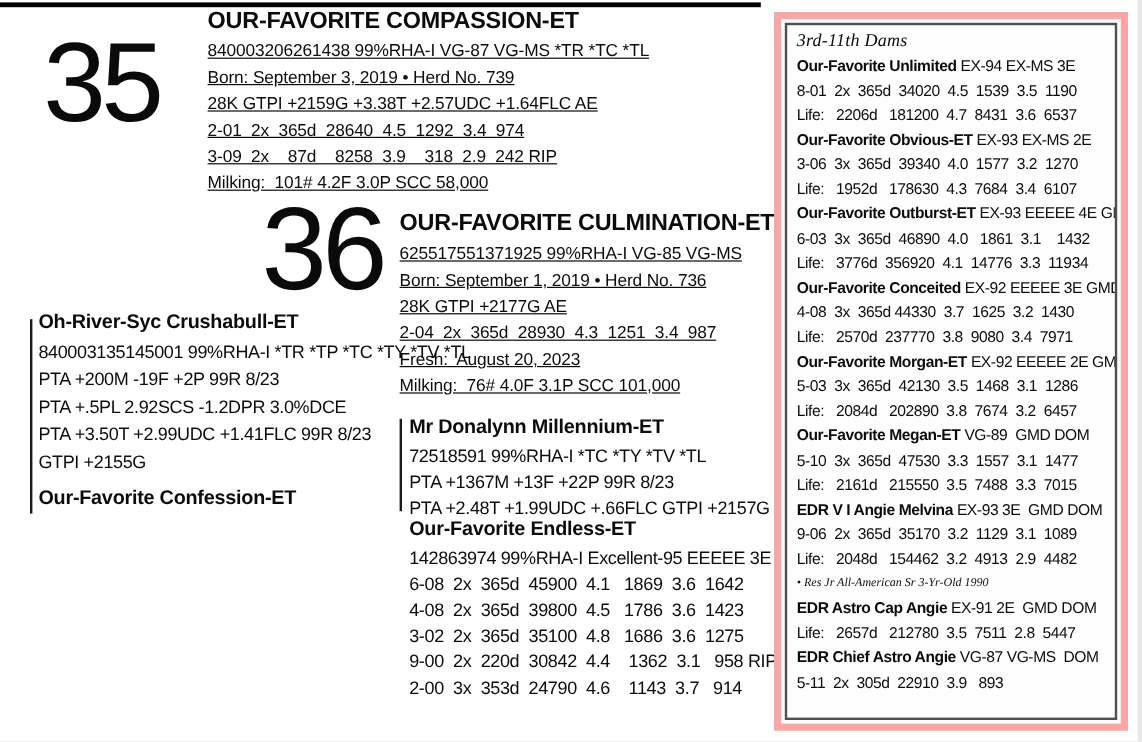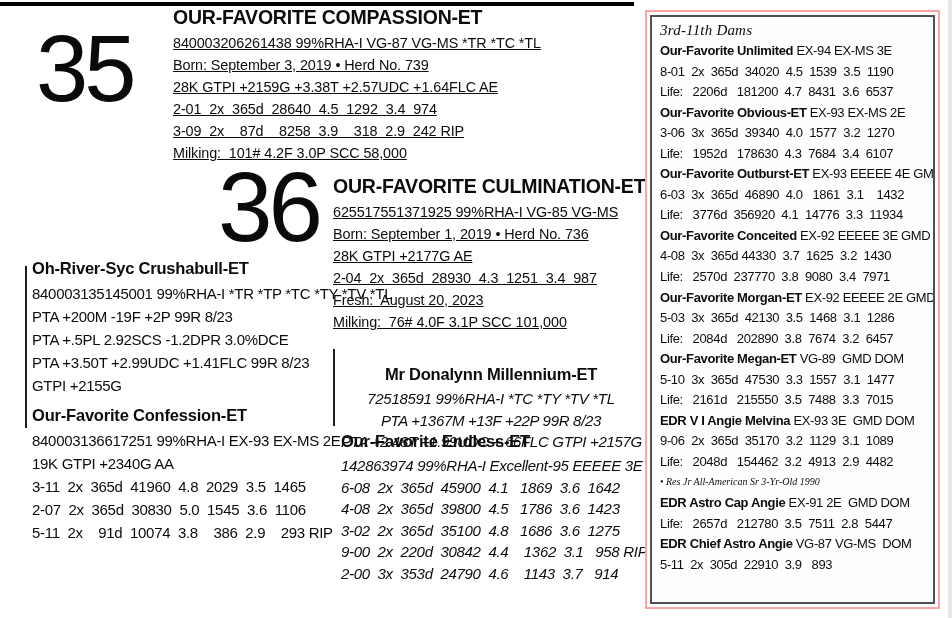--- a/index.html
+++ b/index.html
@@ -22,37 +22,37 @@
   .lot-head {
     font-size:19.5px; font-weight:700; letter-spacing:-0.2px; white-space:nowrap;
     line-height:24px;
   }
   .lot-lines { margin-top:3px;text-decoration:underline; }
   .lot-lines .tline { font-size:14.4px; line-height:22px; white-space:pre; letter-spacing:-0.1px; }
 
   .ped-block { position:absolute; }
   #blk-sire35 { left:32px;  top:258px; width:302px; }
   #blk-dam35  { left:32px;  top:405px; width:302px; }
-  #blk-sire36 { left:341px; top:364px; width:300px;text-align:center; }
+  #blk-sire36 { left:341px; top:346px; width:300px; }
   #blk-dam36  { left:341px; top:431px; width:300px; }
   .ped-head {
     font-size:16.5px; font-weight:700; margin:0 0 3px 0; line-height:21px;
     letter-spacing:-0.2px; white-space:nowrap;
   }
   .ped-block .tline { font-size:15px; white-space:pre; letter-spacing:-0.3px; }
   .col-left .tline { line-height:23px; }
-  .col-mid  .tline { line-height:21.6px;font-style:italic; }
+  .col-mid  .tline { line-height:21.6px; }
 
   .bracket { position:absolute; width:2px; background:#1c1c1c; }
   #bracket-left { left:25px;  top:266px; height:162px; }
   #bracket-mid  { left:333px; top:349px; height:77px; }
 
   .dams-box {
     position:absolute; left:645px; top:10px; width:295px; height:599px;
-    border:2px solid #fca5a5; box-sizing:border-box; background:#fefefe;
+    border:6px solid #fca5a5; box-sizing:border-box; background:#fefefe;
   }
   .dams-inner {
     position:absolute; left:3px; top:3px; right:3px; bottom:3px;
     border:2px solid #4f4f4f; padding:3px 2px 0 8px; overflow:hidden;
   }
   .dams-title {
     font-family:"Liberation Serif", serif; font-style:italic;
     font-size:15px; line-height:21px; letter-spacing:0.2px;
   }
   .dams-line { font-size:13px; line-height:20.55px; white-space:pre; letter-spacing:-0.35px; }
@@ -103,27 +103,20 @@
     <div>
         <div class="tline">840003135145001 99%RHA-I *TR *TP *TC *TY *TV *TL</div>
         <div class="tline">PTA +200M -19F +2P 99R 8/23</div>
         <div class="tline">PTA +.5PL 2.92SCS -1.2DPR 3.0%DCE</div>
         <div class="tline">PTA +3.50T +2.99UDC +1.41FLC 99R 8/23</div>
         <div class="tline">GTPI +2155G</div>
       </div>
   </div>
   <div class="ped-block col-left" id="blk-dam35">
     <h2 class="ped-head">Our-Favorite Confession-ET</h2>
-    <div>
-        <div class="tline">840003136617251 99%RHA-I EX-93 EX-MS 2E</div>
-        <div class="tline">19K GTPI +2340G AA</div>
-        <div class="tline">3-11  2x  365d  41960  4.8  2029  3.5  1465</div>
-        <div class="tline">2-07  2x  365d  30830  5.0  1545  3.6  1106</div>
-        <div class="tline">5-11  2x    91d  10074  3.8    386  2.9    293 RIP</div>
-      </div>
   </div>
 
   <div class="ped-block col-mid" id="blk-sire36">
     <h2 class="ped-head">Mr Donalynn Millennium-ET</h2>
     <div>
         <div class="tline">72518591 99%RHA-I *TC *TY *TV *TL</div>
         <div class="tline">PTA +1367M +13F +22P 99R 8/23</div>
         <div class="tline">PTA +2.48T +1.99UDC +.66FLC GTPI +2157G</div>
       </div>
   </div>

